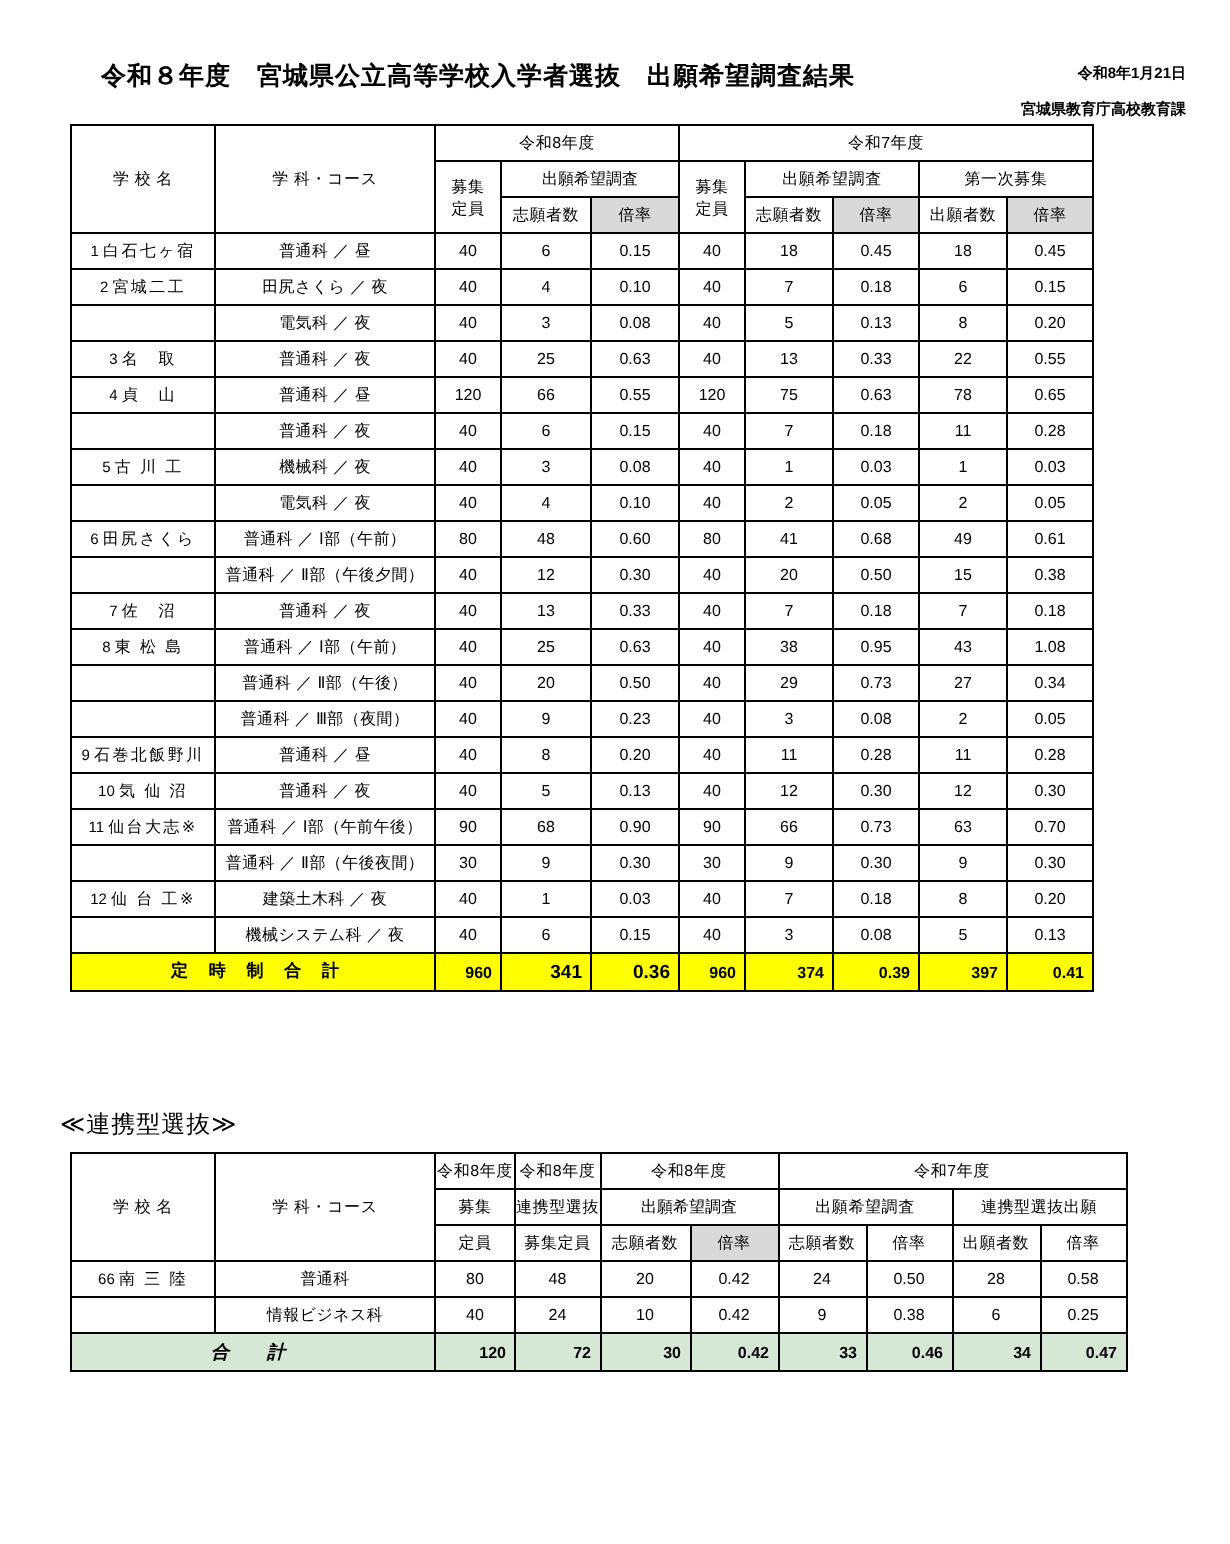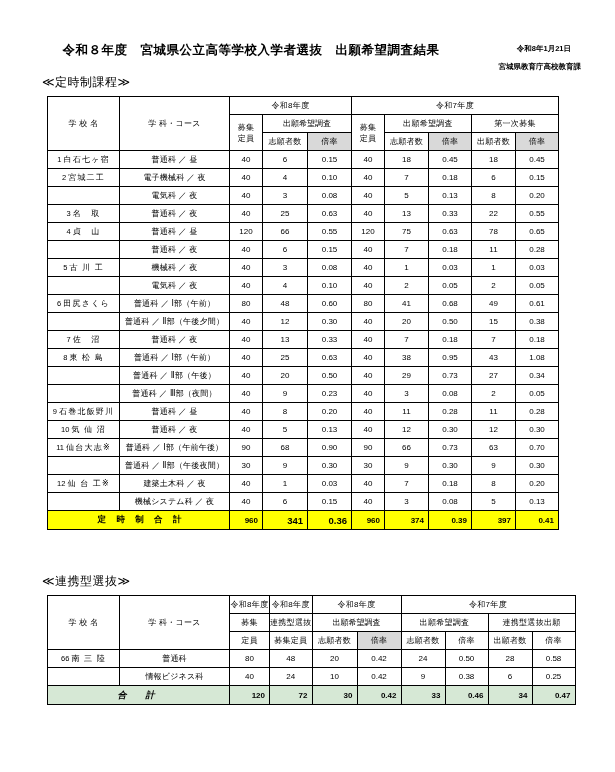--- a/index.html
+++ b/index.html
@@ -13,42 +13,42 @@
     font-family: "Liberation Sans", "DejaVu Sans", sans-serif;
     color: #000000;
     position: relative;
     overflow: hidden;
   }
   .page {
     width: 615px;
     height: 772px;
     position: relative;
     box-sizing: border-box;
-    padding: 16px;
+    padding: 4px;
   }
 
   
   .doc-header {
     position: relative;
     height: 58px;
   }
   .doc-title {
     position: absolute;
     left: 0;
     top: 26px;
     width: 470px;
     text-align: center;
     font-size: 12.5px;
     font-weight: bold;
     letter-spacing: 0.5px;
     white-space: nowrap;
   }
   .doc-date {
     position: absolute;
-    right: 28px;
+    right: 18px;
     top: 28px;
     font-size: 7.5px;
     font-weight: bold;
     white-space: nowrap;
   }
   .doc-issuer {
     position: absolute;
     right: 18px;
     top: 46px;
     font-size: 7.5px;
@@ -58,21 +58,21 @@
   }
 
   
   .section-title {
     font-size: 12px;
     font-weight: normal;
     margin: 0 0 5px 26px;
     letter-spacing: 0.5px;
   }
   .section-title-2 {
-    margin-top: 1px;
+    margin-top: 16px;
   }
 
   
   table.grid {
     border-collapse: collapse;
     table-layout: fixed;
     margin-left: 31px;
     background: #fff;
   }
   table.grid td, table.grid th {
@@ -192,21 +192,20 @@
 <body>
 
 <div class="page">
 
   <div class="doc-header">
     <div class="doc-title">令和８年度　宮城県公立高等学校入学者選抜　出願希望調査結果</div>
     <div class="doc-date">令和8年1月21日</div>
     <div class="doc-issuer">宮城県教育庁高校教育課</div>
   </div>
 
-  <div class="section-title">≪定時制課程≫</div>
 
   <table class="grid" id="table1">
     <colgroup>
       <col style="width:72px">
         <col style="width:110px">
       <col style="width:33px">
         <col style="width:45px">
         <col style="width:44px">
       <col style="width:33px">
         <col style="width:44px">
@@ -251,21 +250,21 @@
           <td class="num-b bl-th">6</td>
           <td class="ratio-b br-th">0.15</td>
           <td class="num bl-th">40</td>
           <td class="num">18</td>
           <td class="ratio">0.45</td>
           <td class="num">18</td>
           <td class="ratio br-th">0.45</td>
         </tr>
         <tr>
           <td class="school bl-th"><span class="num">2 </span>宮城二工</td>
-          <td class="course">電子機械科 ／ 夜</td>
+          <td class="course">田尻さくら ／ 夜</td>
           <td class="num bl-th">40</td>
           <td class="num-b bl-th">4</td>
           <td class="ratio-b br-th">0.10</td>
           <td class="num bl-th">40</td>
           <td class="num">7</td>
           <td class="ratio">0.18</td>
           <td class="num">6</td>
           <td class="ratio br-th">0.15</td>
         </tr>
         <tr>

